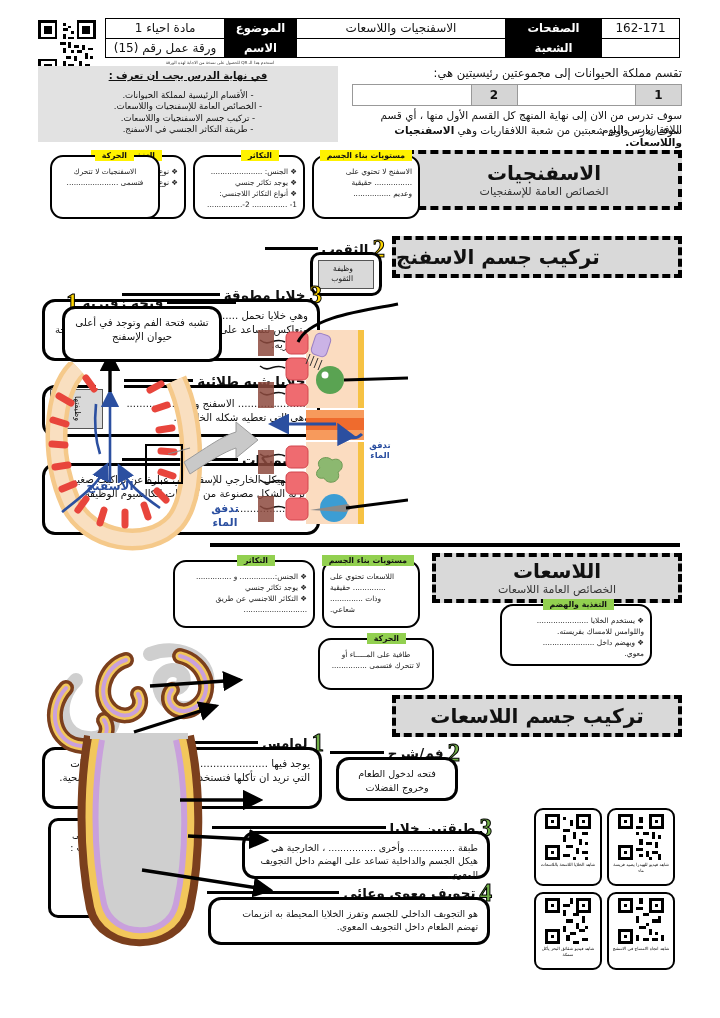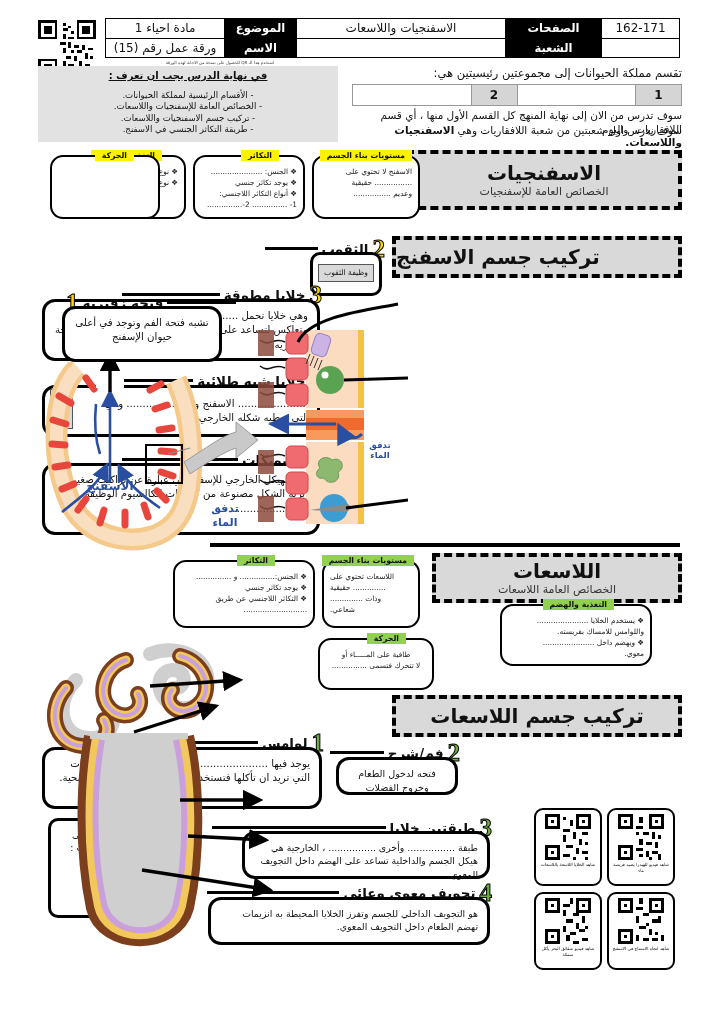--- a/index.html
+++ b/index.html
@@ -64,21 +64,21 @@
   .callout .ctext { padding:7px 9px 6px; font-size:10.2px; line-height:1.42; text-align:right; color:#111; }
   .callout-head { position:absolute; display:flex; align-items:center; gap:4px; direction:rtl; }
   .callout-head .cnum { font-size:25px; font-weight:bold; -webkit-text-stroke:1px #000;
         line-height:1; font-family:"Liberation Serif", serif; }
   .cnum.y { color:#ffd700; }
   .cnum.g { color:#70ad47; }
   .callout-head .clabel { font-size:13.5px; font-weight:bold; color:#111; white-space:nowrap; }
   .headrule { height:2.6px; background:#000; flex:1; min-width:26px; }
 
   .graybox { display:inline-block; background:#d9d9d9; border:1.4px solid #555;
-      font-size:7.6px; text-align:center; line-height:1.35; padding:3px 5px; }
+      font-size:7.6px; text-align:center; line-height:1.35; padding:3px 20px; }
 
   
   .qrcard { position:absolute; border:2.4px solid #000; border-radius:9px; background:#fff;
       display:flex; flex-direction:column; align-items:center; justify-content:flex-start;
       padding:4px 3px 2px; }
   .qrcard .cap { font-size:4.3px; text-align:center; line-height:1.3; margin-top:2px; color:#111; }
   .qrimg { display:block; }
 
   .hrule { position:absolute; background:#000; }
 
@@ -233,20 +233,24 @@
       <rect x="7" y="11" width="2" height="1"></rect>
         <rect x="10" y="11" width="1" height="1"></rect>
         <rect x="5" y="7" width="1" height="1"></rect>
     </g>
   </svg>
   <div style="position:absolute; left:28px; bottom:6px; font-size:4.2px; text-align:center; width:56px; line-height:1.35;">شاهد فيديو لإسفنج يرشح الماء</div>
 </div>
 
 <div class="rbox" style="left:50px; top:155px; width:110px; height:64px;">
   <div class="tag yellow" style="right:24px;">الحركة</div>
+  <div class="body" style="text-align:center;">
+    <div>الاسفنجيات لا تتحرك</div>
+    <div>فتسمى ......................</div>
+  </div>
 </div>
 
 <div class="banner" style="right:38px; top:236px; width:290px; height:42px;align-items:flex-end;">
   <div class="b-title">تركيب جسم الاسفنج</div>
 </div>
 
 <div class="callout-head" style="right:335px; top:236px; width:120px;">
   <span class="cnum y">2</span>
   <span class="clabel">الثقوب</span>
   <span class="headrule"></span>
@@ -478,21 +482,21 @@
 </div>
 <div class="callout" style="right:398px; top:747px; width:280px; height:62px;">
   <div class="ctext">يوجد فيها ........................... تستخدم في لسع الكائنات التي تريد ان تأكلها فتستخدم اللوامس في الإمساك بالضحية.</div>
 </div>
 
 <div class="callout-head" style="right:260px; top:740px; width:130px;">
   <span class="cnum g">2</span>
   <span class="clabel">فم/شرج</span>
   <span class="headrule"></span>
 </div>
-<div class="callout" style="right:262px; top:757px; width:122px; height:38px;">
+<div class="callout" style="right:262px; top:757px; width:122px; height:44px;">
   <div class="ctext" style="text-align:center; font-size:9.6px;">فتحه لدخول الطعام وخروج الفضلات</div>
 </div>
 
 <div class="callout-head" style="right:228px; top:815px; width:280px;">
   <span class="cnum g">3</span>
   <span class="clabel">طبقتين خلايا</span>
   <span class="headrule"></span>
 </div>
 <div class="callout" style="right:230px; top:831px; width:248px; height:48px;">
   <div class="ctext" style="font-size:9.4px;">طبقة ................ وأخرى ................ ، الخارجية هي هيكل الجسم والداخلية تساعد على الهضم داخل التجويف المعوي.</div>

